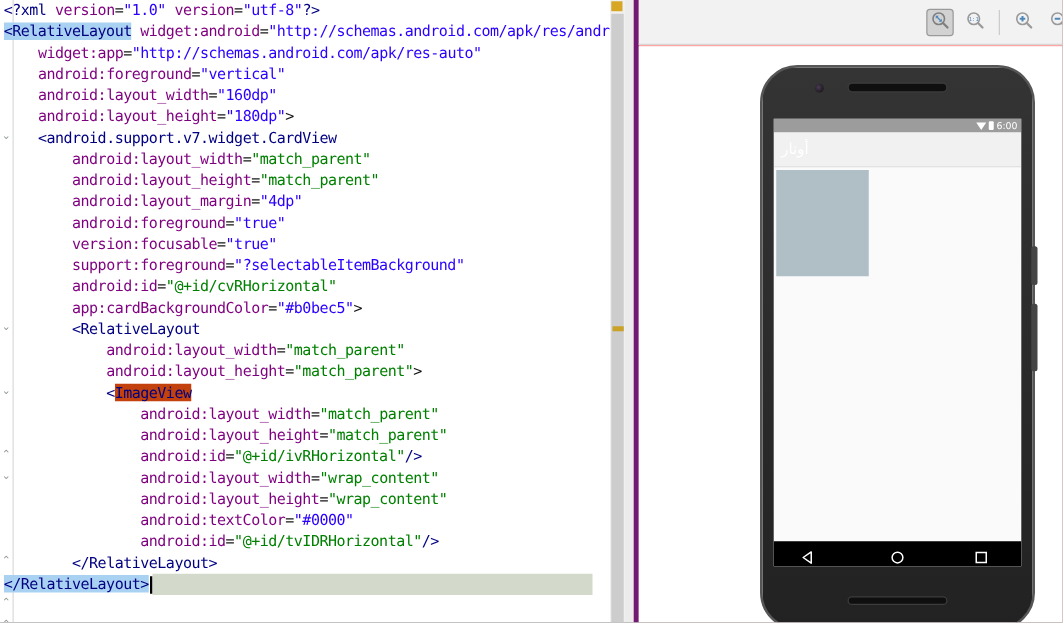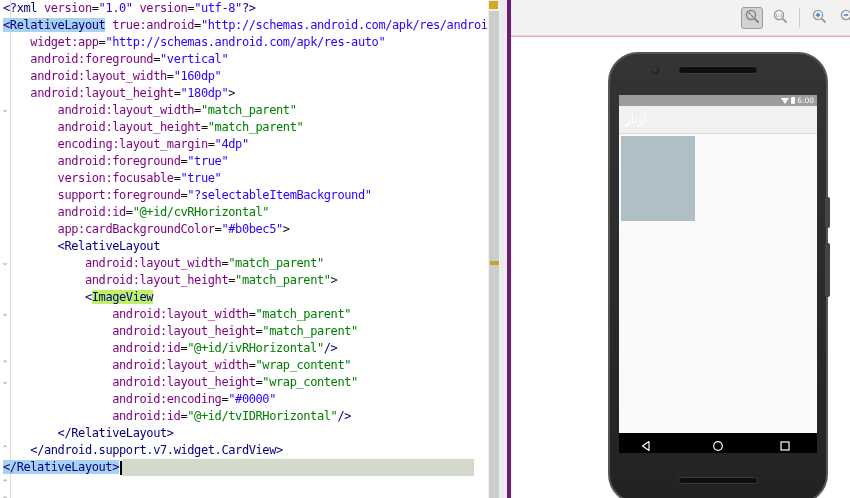--- a/index.html
+++ b/index.html
@@ -15,21 +15,21 @@
                color:#8f9a8f; cursor:pointer; }
   .code { position:absolute; left:3px; top:0; width:485px; height:498px; overflow:hidden;
           font-family:"DejaVu Sans Mono","Liberation Mono",monospace; font-size:12px; letter-spacing:-0.4px; }
   .code-line { height:17px; line-height:17px; white-space:pre; }
   .tk-tag  { color:#000080; }
   .tk-attr { color:#7f007f;margin-top:36px; }
   .tk-str  { color:#2a00ff; }
   .tk-res  { color:#008000; }
   .tk-pl   { color:#111; }
   .hl-sel  { background:#a9d1f2; }
-  .hl-warm { background:#bef264; }
+  .hl-warm { background:#c2410c; }
   .tk-caret{ display:inline-block; width:0; height:14px; border-left:2px solid #000;
              vertical-align:middle; margin-left:1px; }
   .code-line:last-child::after { content:""; display:inline-block; width:352px; height:17px;
              background:#d3dacb; vertical-align:top; }
 
   
   .vscroll { position:absolute; right:0; top:0; width:12px; height:498px; background:#f0f0f0; }
   .vthumb  { position:absolute; left:1px; right:1px; top:11px; bottom:0; background:#cdcdcd; }
   .inspection-box { position:absolute; left:1px; top:1px; width:9px; height:8px; background:#d7a625; cursor:pointer; }
   .stripe-mark { position:absolute; left:2px; top:261px; width:9px; height:4px; background:#c9a227; cursor:pointer; }
@@ -88,46 +88,46 @@
         <span class="fold-mark" style="top: 309px;">⌄</span>
         <span class="fold-mark" style="top: 377px;">⌄</span>
         <span class="fold-mark" style="top: 360px;">⌃</span>
         <span class="fold-mark" style="top: 445px;">⌃</span>
         <span class="fold-mark" style="top: 462px;">⌃</span>
         <span class="fold-mark" style="top: 479px;">⌃</span>
         <span class="fold-mark" style="top: 496px;">⌃</span>
       </div>
     <div class="code">
         <div class="code-line"><span class="tk-tag">&lt;?xml </span><span class="tk-attr">version</span><span class="tk-pl">=</span><span class="tk-str">"1.0"</span><span class="tk-pl"> </span><span class="tk-attr">version</span><span class="tk-pl">=</span><span class="tk-str">"utf-8"</span><span class="tk-tag">?&gt;</span></div>
-        <div class="code-line"><span class="tk-tag hl-sel">&lt;RelativeLayout</span><span class="tk-pl"> </span><span class="tk-attr">true:android</span><span class="tk-pl">=</span><span class="tk-str">"http://schemas.android.com/apk/res/android"</span></div>
+        <div class="code-line"><span class="tk-tag hl-sel">&lt;RelativeLayout</span><span class="tk-pl"> </span><span class="tk-attr">widget:android</span><span class="tk-pl">=</span><span class="tk-str">"http://schemas.android.com/apk/res/android"</span></div>
         <div class="code-line"><span class="tk-pl">    </span><span class="tk-attr">widget:app</span><span class="tk-pl">=</span><span class="tk-str">"http://schemas.android.com/apk/res-auto"</span></div>
         <div class="code-line"><span class="tk-pl">    </span><span class="tk-attr">android:foreground</span><span class="tk-pl">=</span><span class="tk-str">"vertical"</span></div>
         <div class="code-line"><span class="tk-pl">    </span><span class="tk-attr">android:layout_width</span><span class="tk-pl">=</span><span class="tk-str">"160dp"</span></div>
         <div class="code-line"><span class="tk-pl">    </span><span class="tk-attr">android:layout_height</span><span class="tk-pl">=</span><span class="tk-str">"180dp"</span><span class="tk-pl">&gt;</span></div>
+        <div class="code-line"><span class="tk-pl">    </span><span class="tk-tag">&lt;android.support.v7.widget.CardView</span></div>
         <div class="code-line"><span class="tk-pl">        </span><span class="tk-attr">android:layout_width</span><span class="tk-pl">=</span><span class="tk-res">"match_parent"</span></div>
         <div class="code-line"><span class="tk-pl">        </span><span class="tk-attr">android:layout_height</span><span class="tk-pl">=</span><span class="tk-res">"match_parent"</span></div>
-        <div class="code-line"><span class="tk-pl">        </span><span class="tk-attr">encoding:layout_margin</span><span class="tk-pl">=</span><span class="tk-str">"4dp"</span></div>
+        <div class="code-line"><span class="tk-pl">        </span><span class="tk-attr">android:layout_margin</span><span class="tk-pl">=</span><span class="tk-str">"4dp"</span></div>
         <div class="code-line"><span class="tk-pl">        </span><span class="tk-attr">android:foreground</span><span class="tk-pl">=</span><span class="tk-str">"true"</span></div>
         <div class="code-line"><span class="tk-pl">        </span><span class="tk-attr">version:focusable</span><span class="tk-pl">=</span><span class="tk-str">"true"</span></div>
         <div class="code-line"><span class="tk-pl">        </span><span class="tk-attr">support:foreground</span><span class="tk-pl">=</span><span class="tk-str">"?selectableItemBackground"</span></div>
         <div class="code-line"><span class="tk-pl">        </span><span class="tk-attr">android:id</span><span class="tk-pl">=</span><span class="tk-res">"@+id/cvRHorizontal"</span></div>
         <div class="code-line"><span class="tk-pl">        </span><span class="tk-attr">app:cardBackgroundColor</span><span class="tk-pl">=</span><span class="tk-str">"#b0bec5"</span><span class="tk-pl">&gt;</span></div>
         <div class="code-line"><span class="tk-pl">        </span><span class="tk-tag">&lt;RelativeLayout</span></div>
         <div class="code-line"><span class="tk-pl">            </span><span class="tk-attr">android:layout_width</span><span class="tk-pl">=</span><span class="tk-res">"match_parent"</span></div>
         <div class="code-line"><span class="tk-pl">            </span><span class="tk-attr">android:layout_height</span><span class="tk-pl">=</span><span class="tk-res">"match_parent"</span><span class="tk-pl">&gt;</span></div>
         <div class="code-line"><span class="tk-pl">            </span><span class="tk-tag">&lt;</span><span class="tk-tag hl-warm">ImageView</span></div>
         <div class="code-line"><span class="tk-pl">                </span><span class="tk-attr">android:layout_width</span><span class="tk-pl">=</span><span class="tk-res">"match_parent"</span></div>
         <div class="code-line"><span class="tk-pl">                </span><span class="tk-attr">android:layout_height</span><span class="tk-pl">=</span><span class="tk-res">"match_parent"</span></div>
         <div class="code-line"><span class="tk-pl">                </span><span class="tk-attr">android:id</span><span class="tk-pl">=</span><span class="tk-res">"@+id/ivRHorizontal"</span><span class="tk-tag">/&gt;</span></div>
         <div class="code-line"><span class="tk-pl">                </span><span class="tk-attr">android:layout_width</span><span class="tk-pl">=</span><span class="tk-res">"wrap_content"</span></div>
         <div class="code-line"><span class="tk-pl">                </span><span class="tk-attr">android:layout_height</span><span class="tk-pl">=</span><span class="tk-res">"wrap_content"</span></div>
-        <div class="code-line"><span class="tk-pl">                </span><span class="tk-attr">android:encoding</span><span class="tk-pl">=</span><span class="tk-str">"#0000"</span></div>
+        <div class="code-line"><span class="tk-pl">                </span><span class="tk-attr">android:textColor</span><span class="tk-pl">=</span><span class="tk-str">"#0000"</span></div>
         <div class="code-line"><span class="tk-pl">                </span><span class="tk-attr">android:id</span><span class="tk-pl">=</span><span class="tk-res">"@+id/tvIDRHorizontal"</span><span class="tk-tag">/&gt;</span></div>
         <div class="code-line"><span class="tk-pl">        </span><span class="tk-tag">&lt;/RelativeLayout&gt;</span></div>
-        <div class="code-line"><span class="tk-pl">    </span><span class="tk-tag">&lt;/android.support.v7.widget.CardView&gt;</span></div>
         <div class="code-line"><span class="tk-tag hl-sel">&lt;/RelativeLayout&gt;</span><span class="tk-caret"></span></div>
       </div>
     <div class="vscroll">
       <div class="vthumb"></div>
       <div class="inspection-box"></div>
       <div class="stripe-mark"></div>
     </div>
   </div>
 
   <div class="splitter"></div>

